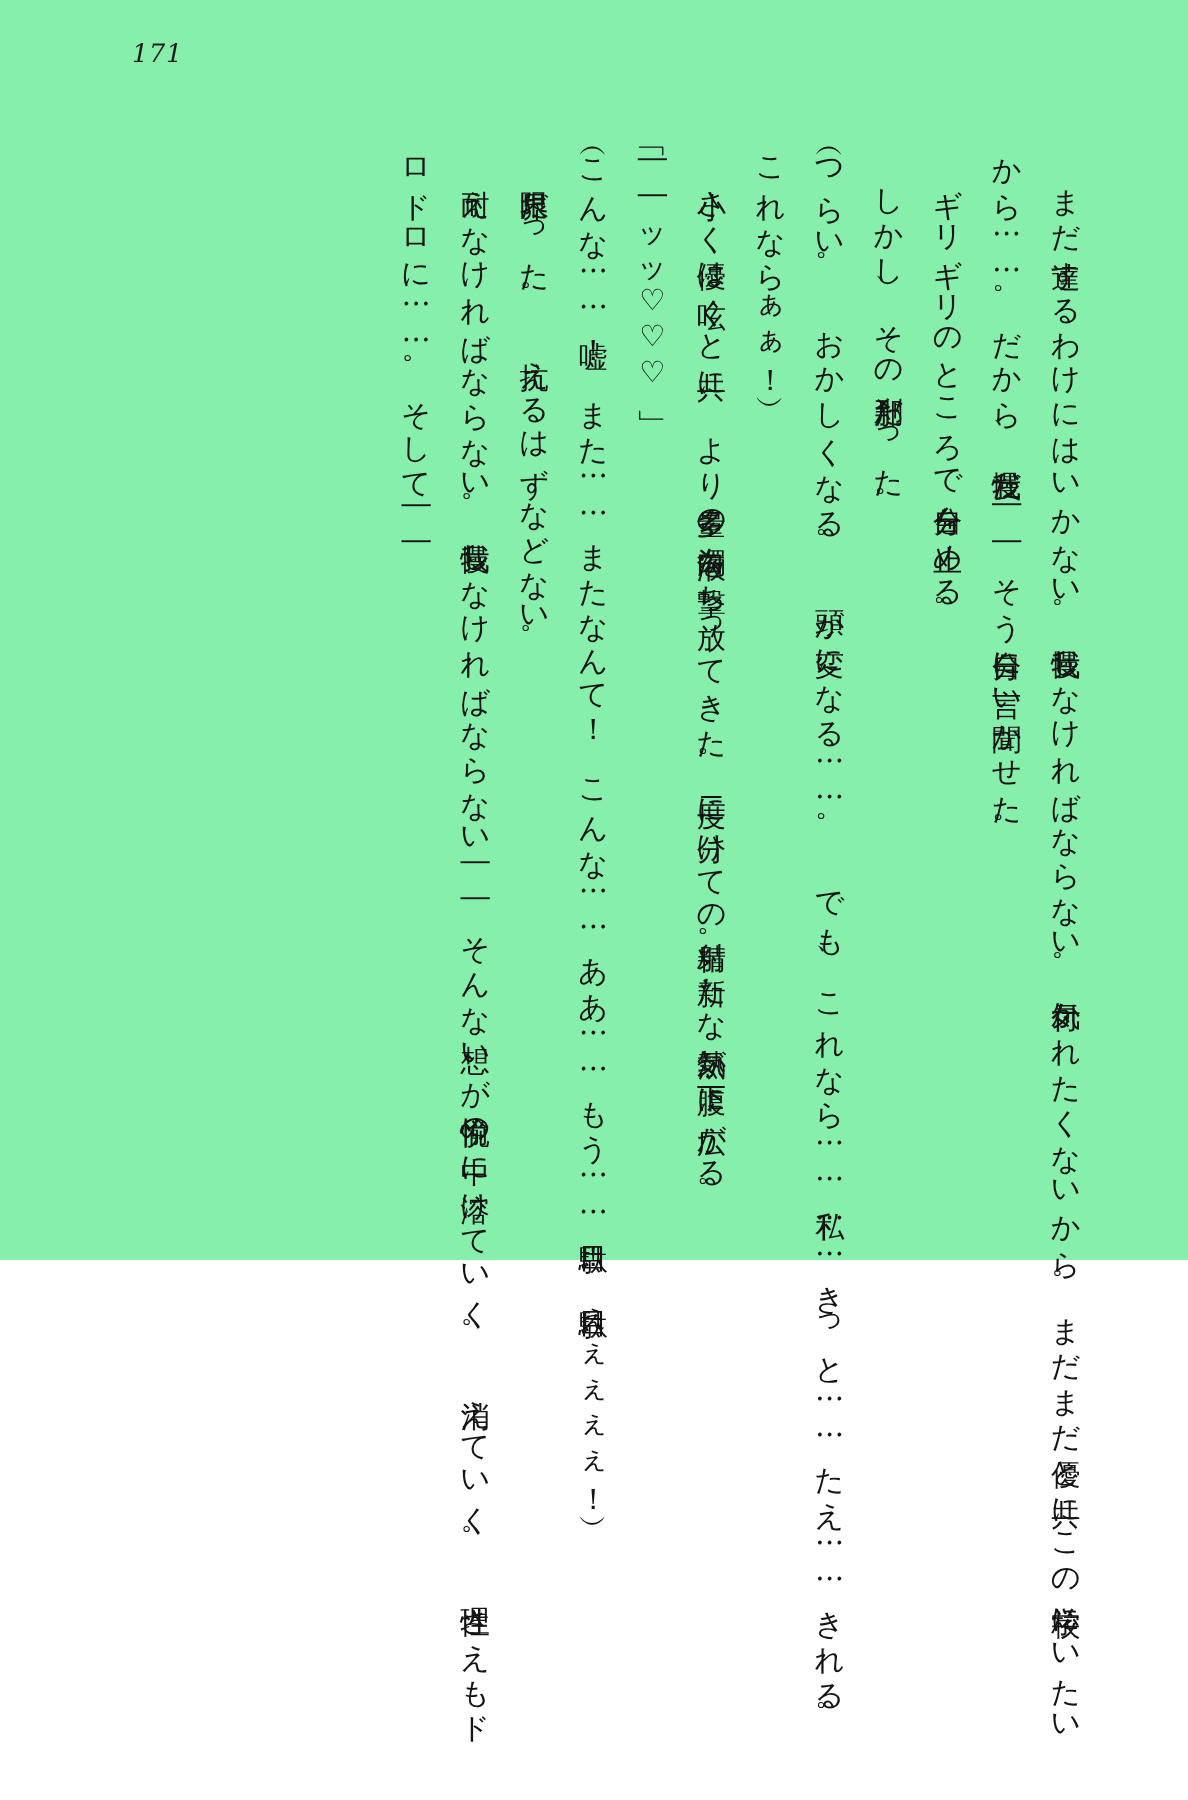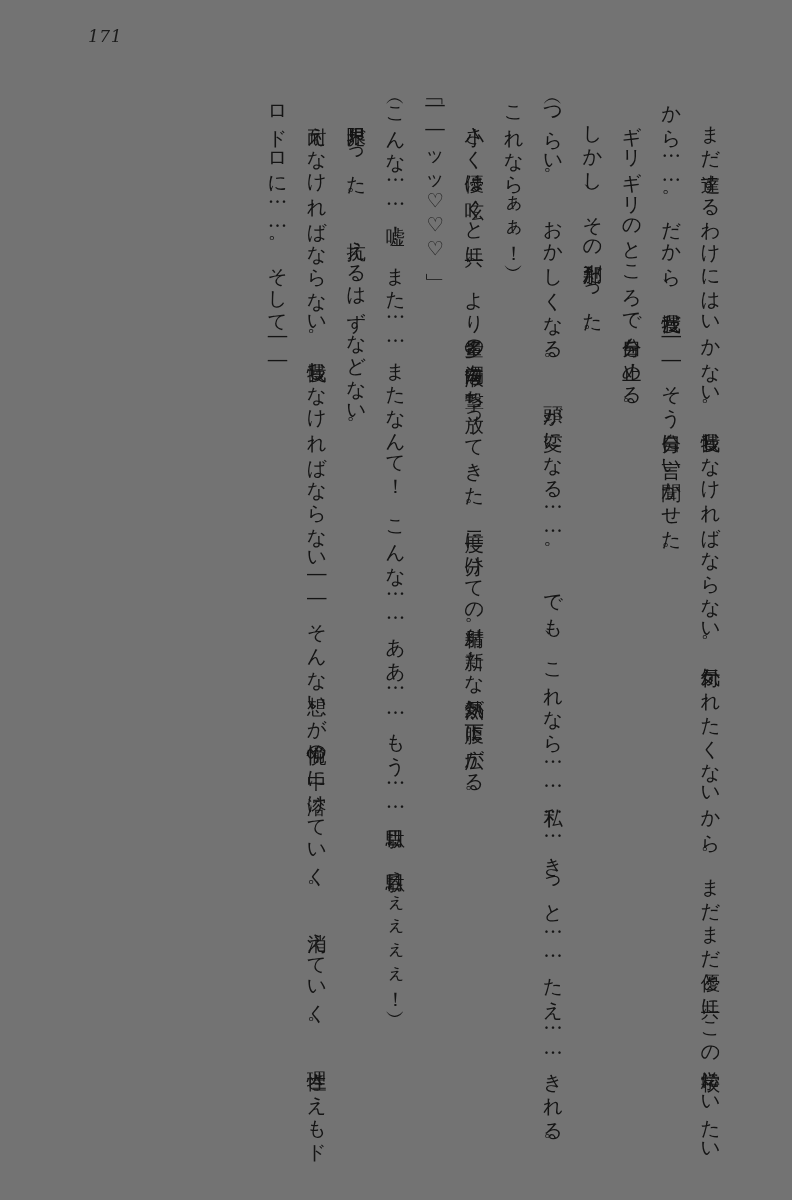--- a/index.html
+++ b/index.html
@@ -10,22 +10,22 @@
   body {
     width: 792px;
     height: 1200px;
     overflow: hidden;
     font-family: "DejaVu Serif", "Liberation Serif", serif;
     color: #121212;
   }
   .page {
     position: relative;
     width: 792px;
-    height: 1200px;
-    background: #737373;
+    height: 840px;
+    background: #86efac;
     box-sizing: border-box;
   }
   .page-number {
     position: absolute;
     top: 26px;
     left: 88px;
     font-size: 17px;
     font-family: "DejaVu Serif", "Liberation Serif", serif;
     font-style: italic;
     letter-spacing: 0.5px;

